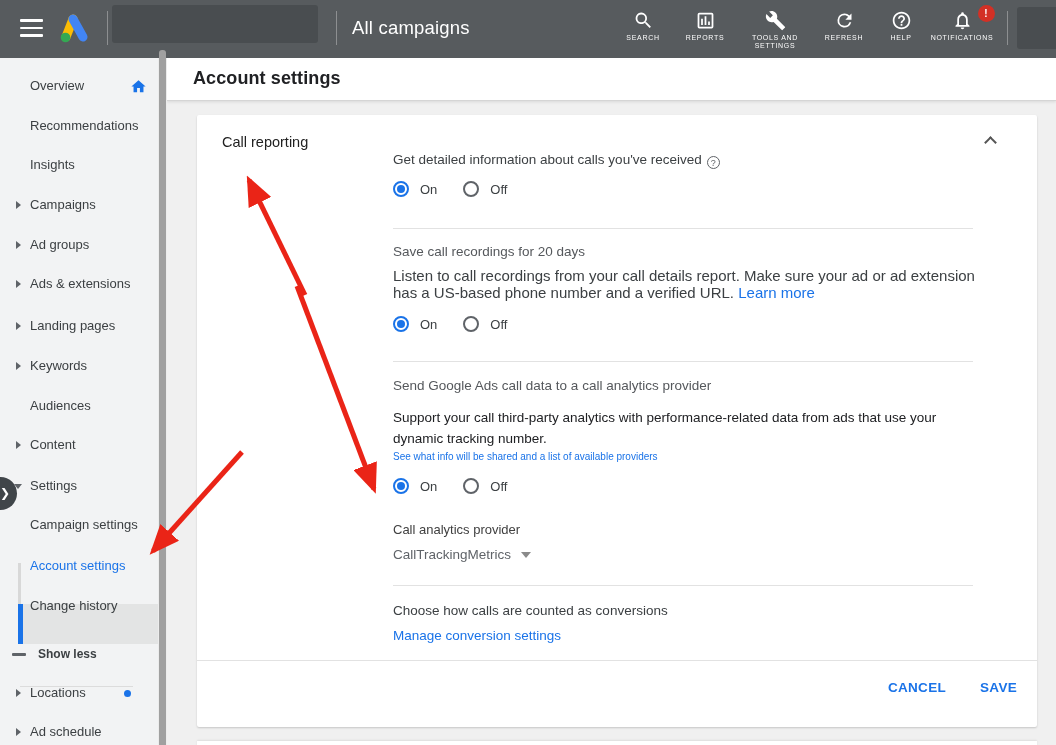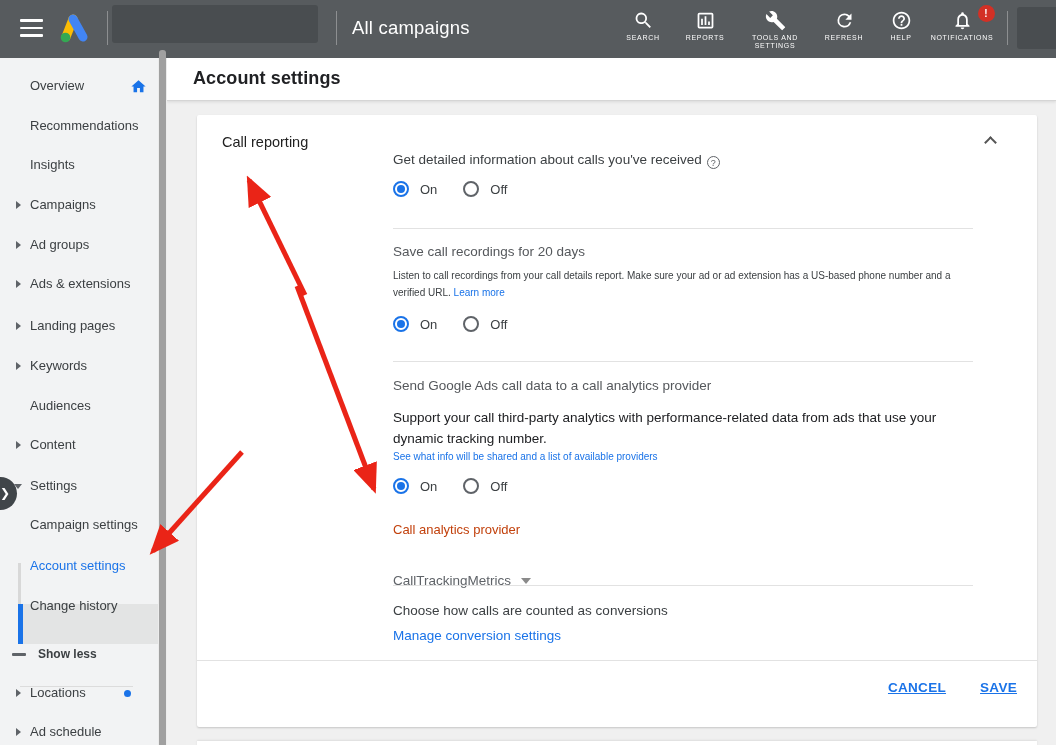--- a/index.html
+++ b/index.html
@@ -45,38 +45,38 @@
   .page-heading { position:absolute; left:26px; top:10px; font-size:18px; font-weight:bold; color:#202124; letter-spacing:.1px; }
 
   .card { position:absolute; left:30px; top:57px; width:840px; height:612px; background:#fff; border-radius:2px; box-shadow:0 1px 2px rgba(0,0,0,.18); }
   .card-title { position:absolute; left:25px; top:19px; font-size:14.5px; color:#212121; }
   .chev-up { position:absolute; right:33px; top:17px; width:22px; height:18px; cursor:pointer; }
   .chev-up i { position:absolute; left:4px; top:6px; width:9px; height:9px; border-left:2px solid #555; border-top:2px solid #555; transform:rotate(45deg); }
 
   .col { position:absolute; left:196px; width:585px; }
   .row-label { font-size:13.5px; color:#3c4043; }
   .sec-title { font-size:13.5px; color:#55585c; }
-  .desc { font-size:10px; color:#3c4043; line-height:17px; }
+  .desc { font-size:15px; color:#3c4043; line-height:17px; }
   .lnk { color:#1a73e8; text-decoration:none; cursor:pointer; }
   .divline { position:absolute; left:196px; width:580px; height:1px; background:#e2e2e2; }
   .help-ic { display:inline-block; width:13px; height:13px; border:1.4px solid #5f6368; border-radius:50%; font-size:9px; line-height:12px; text-align:center; color:#5f6368; vertical-align:-2px; margin-left:5px; }
 
   .radio-row { position:absolute; display:flex; align-items:center; }
   .rb { width:16px; height:16px; border:2px solid #5f6368; border-radius:50%; position:relative; flex:0 0 auto; cursor:pointer; }
   .rb.sel { border-color:#1a73e8; }
   .rb.sel::after { content:''; position:absolute; left:2px; top:2px; width:8px; height:8px; border-radius:50%; background:#1a73e8; }
   .rlabel { font-size:13px; color:#3c4043; margin:0 26px 0 11px; }
 
-  .prov-label { font-size:13px; color:#c2410c; }
+  .prov-label { font-size:13px; color:#404040; }
   .prov-value { font-size:13.5px; color:#5f6368; cursor:pointer; }
   .dd-arrow { display:inline-block; width:0; height:0; border-left:5px solid transparent; border-right:5px solid transparent; border-top:6px solid #8a8a8a; margin-left:10px; vertical-align:1px; }
 
   .card-footer-line { position:absolute; left:0; top:545px; width:840px; height:1px; background:#e2e2e2; }
   .card-footer { position:absolute; right:20px; top:565px; display:flex; gap:34px; }
-  .txt-btn { font-size:13.5px; font-weight:bold; color:#1a73e8; letter-spacing:.3px; background:none; border:none; cursor:pointer; font-family:inherit;text-decoration:underline; }
+  .txt-btn { font-size:13.5px; font-weight:bold; color:#1a73e8; letter-spacing:.3px; background:none; border:none; cursor:pointer; font-family:inherit; }
 
   .next-card { position:absolute; left:30px; top:683px; width:840px; height:6px; background:#fff; box-shadow:0 -1px 2px rgba(0,0,0,.08); }
 
   .arrows { position:absolute; left:0; top:0; width:1056px; height:745px; z-index:6; pointer-events:none; }
 </style>
 </head>
 <body>
 
 <div id="app">
 
@@ -251,21 +251,21 @@
       <div class="col sec-title" style="top:263px">Send Google Ads call data to a call analytics provider</div>
       <div class="col desc" style="top:292px; width:575px; font-size:13.5px; line-height:21px; color:#202124;">Support your call third-party analytics with performance-related data from ads that use your dynamic tracking number.</div>
       <div class="col" style="top:336px; font-size:10px;"><a class="lnk">See what info will be shared and a list of available providers</a></div>
       <div class="radio-row col" style="top:363px">
         <span class="rb sel"></span>
           <span class="rlabel">On</span>
         <span class="rb"></span>
           <span class="rlabel">Off</span>
       </div>
       <div class="col prov-label" style="top:407px">Call analytics provider</div>
-      <div class="col" style="top:456px"><span class="prov-value">CallTrackingMetrics</span><span class="dd-arrow"></span></div>
+      <div class="col" style="top:430px"><span class="prov-value">CallTrackingMetrics</span><span class="dd-arrow"></span></div>
       <div class="divline" style="top:470px"></div>
 
       <div class="col row-label" style="top:488px">Choose how calls are counted as conversions</div>
       <div class="col" style="top:513px; font-size:13.5px;"><a class="lnk">Manage conversion settings</a></div>
 
       <div class="card-footer-line"></div>
       <div class="card-footer">
         <button class="txt-btn">CANCEL</button>
         <button class="txt-btn">SAVE</button>
       </div>

